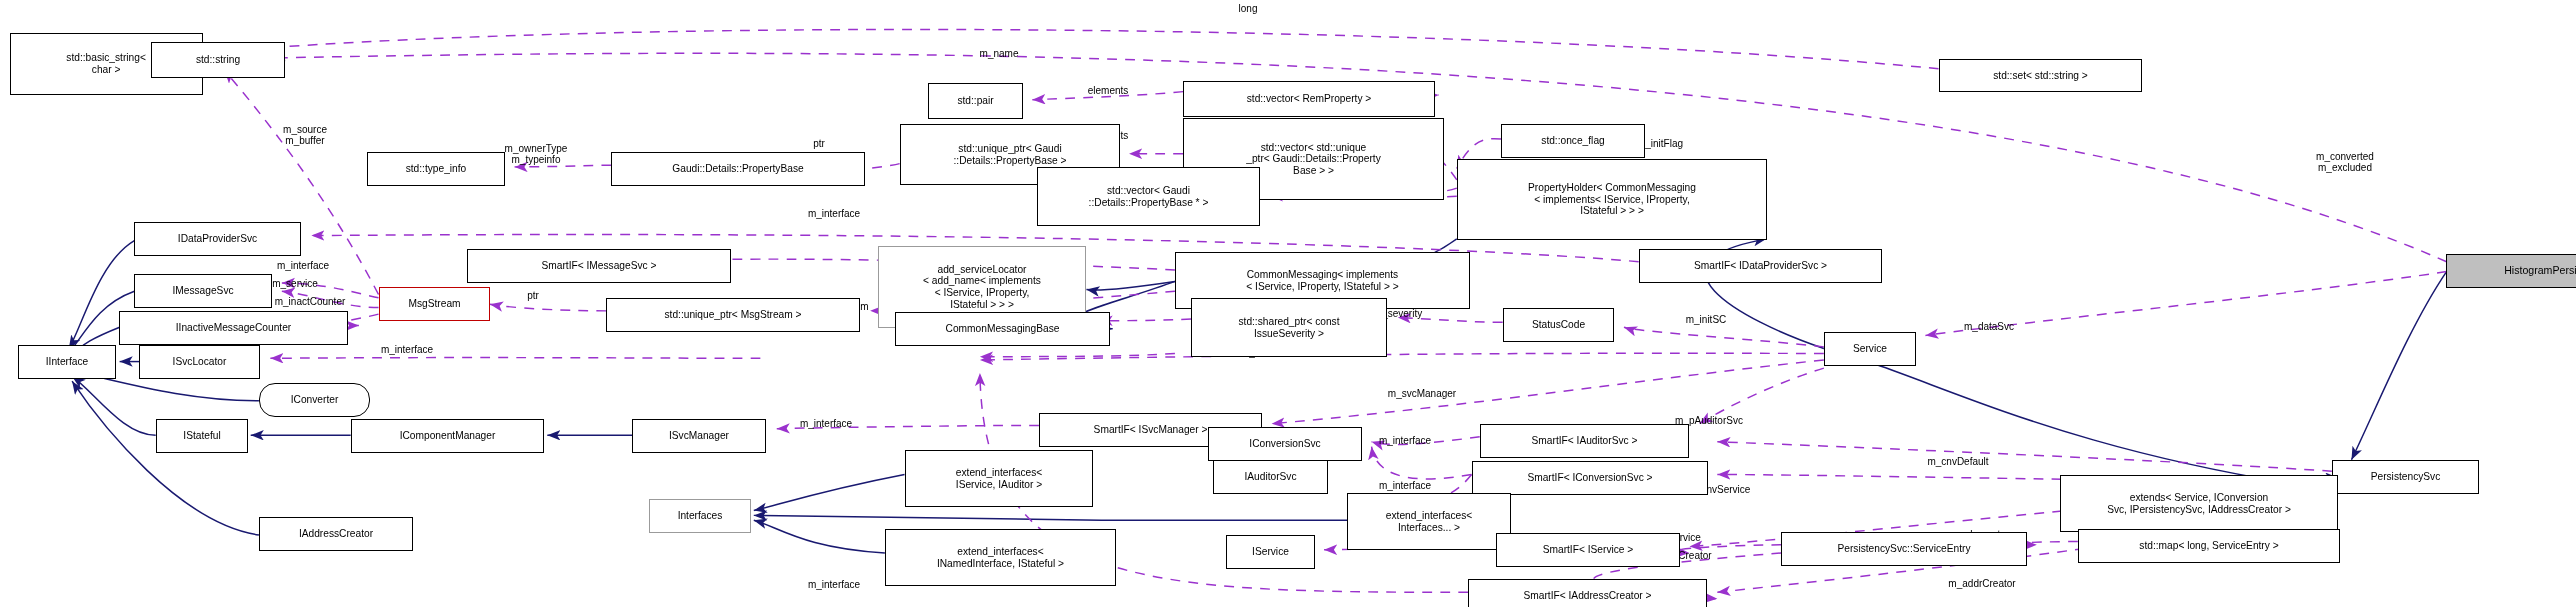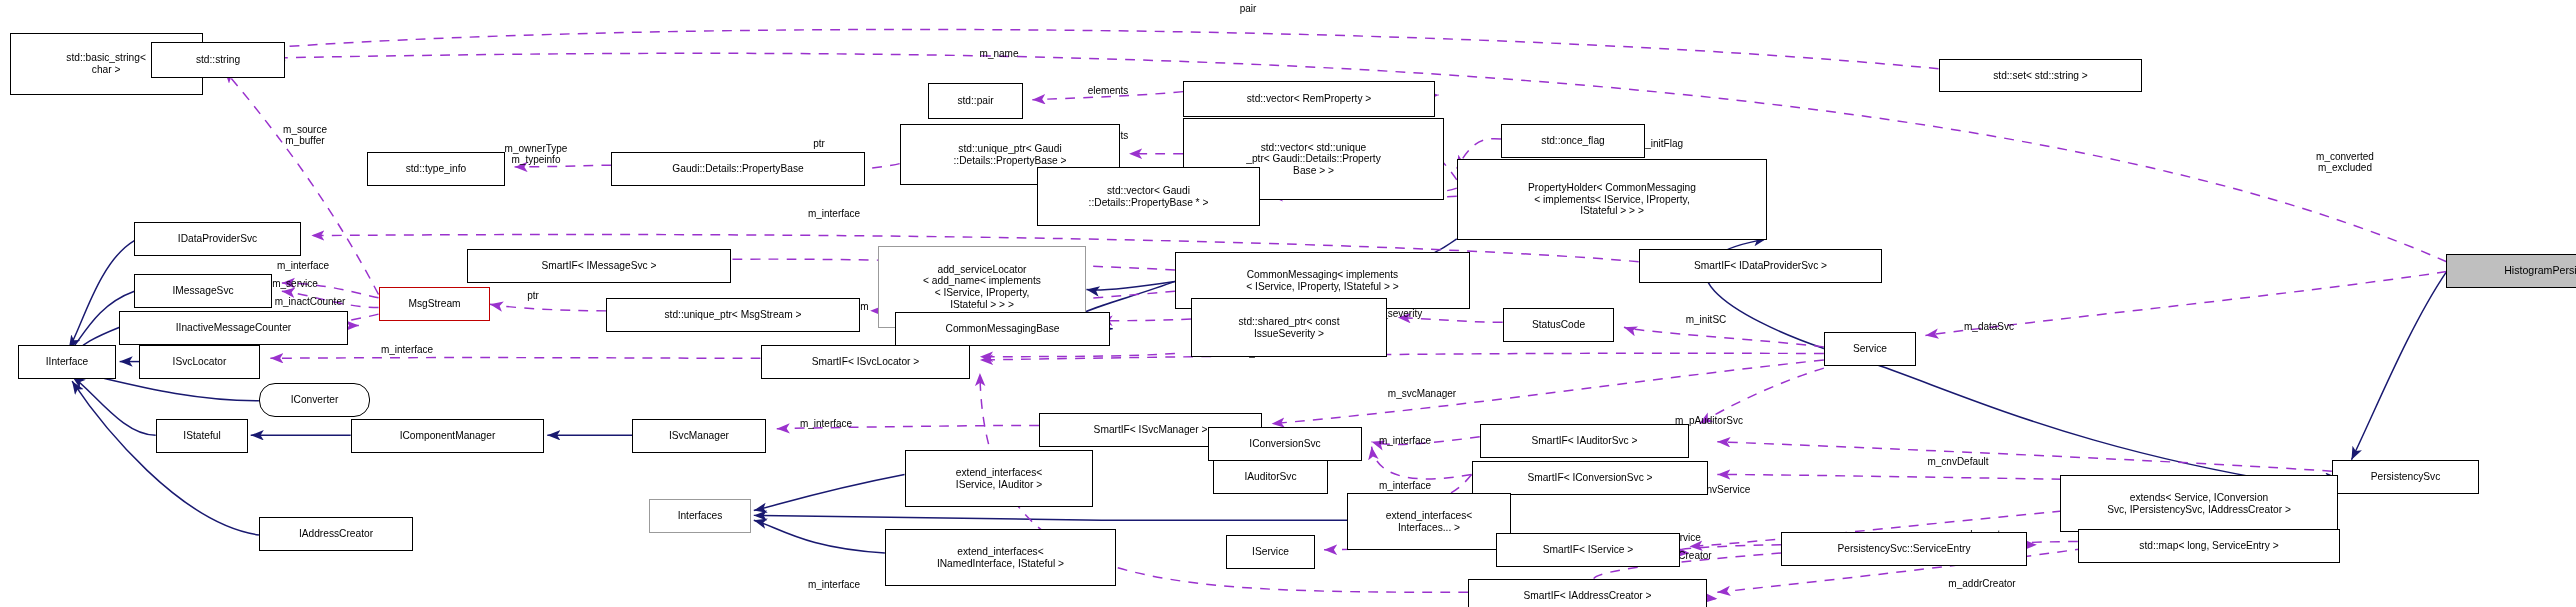--- a/index.html
+++ b/index.html
@@ -171,21 +171,20 @@
     <div class="node highlight" style="left: 379px; top: 287px; width: 111px; height: 34px;">MsgStream</div>
     <div class="node" style="left: 119px; top: 311px; width: 229px; height: 34px;">IInactiveMessageCounter</div>
     <div class="node" style="left: 606px; top: 298px; width: 254px; height: 34px;">std::unique_ptr&lt; MsgStream &gt;</div>
     <div class="node" style="left: 895px; top: 312px; width: 215px; height: 34px;">CommonMessagingBase</div>
     <div class="node" style="left: 1191px; top: 298px; width: 196px; height: 59px;">std::shared_ptr&lt; const
 IssueSeverity &gt;</div>
     <div class="node" style="left: 1503px; top: 308px; width: 111px; height: 34px;">StatusCode</div>
     <div class="node" style="left: 1824px; top: 332px; width: 92px; height: 34px;">Service</div>
     <div class="node" style="left: 18px; top: 345px; width: 98px; height: 34px;">IInterface</div>
     <div class="node" style="left: 139px; top: 345px; width: 121px; height: 34px;">ISvcLocator</div>
-    <div class="node" style="left: 761px; top: 345px; width: 209px; height: 34px;">SmartIF&lt; ISvcLocator &gt;</div>
     <div class="node" style="left: 2332px; top: 460px; width: 147px; height: 34px;">PersistencySvc</div>
     <div class="node" style="left: 259px; top: 383px; width: 111px; height: 34px; border-radius: 16px;">IConverter</div>
     <div class="node" style="left: 156px; top: 419px; width: 92px; height: 34px;">IStateful</div>
     <div class="node" style="left: 351px; top: 419px; width: 193px; height: 34px;">IComponentManager</div>
     <div class="node" style="left: 632px; top: 419px; width: 134px; height: 34px;">ISvcManager</div>
     <div class="node" style="left: 1039px; top: 413px; width: 223px; height: 34px;">SmartIF&lt; ISvcManager &gt;</div>
     <div class="node" style="left: 1208px; top: 427px; width: 154px; height: 34px;">IConversionSvc</div>
     <div class="node" style="left: 1480px; top: 424px; width: 209px; height: 34px;">SmartIF&lt; IAuditorSvc &gt;</div>
     <div class="node" style="left: 905px; top: 450px; width: 188px; height: 57px;">extend_interfaces&lt;
 IService, IAuditor &gt;</div>
@@ -197,21 +196,21 @@
     <div class="node" style="left: 1347px; top: 493px; width: 164px; height: 57px;">extend_interfaces&lt;
 Interfaces... &gt;</div>
     <div class="node" style="left: 259px; top: 517px; width: 154px; height: 34px;">IAddressCreator</div>
     <div class="node" style="left: 885px; top: 529px; width: 231px; height: 57px;">extend_interfaces&lt;
 INamedInterface, IStateful &gt;</div>
     <div class="node" style="left: 1226px; top: 535px; width: 89px; height: 34px;">IService</div>
     <div class="node" style="left: 1496px; top: 533px; width: 184px; height: 34px;">SmartIF&lt; IService &gt;</div>
     <div class="node" style="left: 1781px; top: 532px; width: 246px; height: 34px;">PersistencySvc::ServiceEntry</div>
     <div class="node" style="left: 2078px; top: 529px; width: 262px; height: 34px;">std::map&lt; long, ServiceEntry &gt;</div>
     <div class="node" style="left: 1468px; top: 579px; width: 239px; height: 34px;">SmartIF&lt; IAddressCreator &gt;</div>
-    <div class="elabel" style="left: 1248px; top: 3.4px;">pair</div>
+    <div class="elabel" style="left: 1248px; top: 3.4px;">long</div>
     <div class="elabel" style="left: 999px; top: 48px;">m_name</div>
     <div class="elabel" style="left: 1108px; top: 85px;">elements</div>
     <div class="elabel" style="left: 1373px; top: 106px;">m_remoteProperties</div>
     <div class="elabel" style="left: 305px; top: 124px;">m_source
 m_buffer</div>
     <div class="elabel" style="left: 1660px; top: 138px;">m_initFlag</div>
     <div class="elabel" style="left: 1108px; top: 130px;">elements</div>
     <div class="elabel" style="left: 819px; top: 138px;">ptr</div>
     <div class="elabel" style="left: 2345px; top: 151px;">m_converted
 m_excluded</div>

